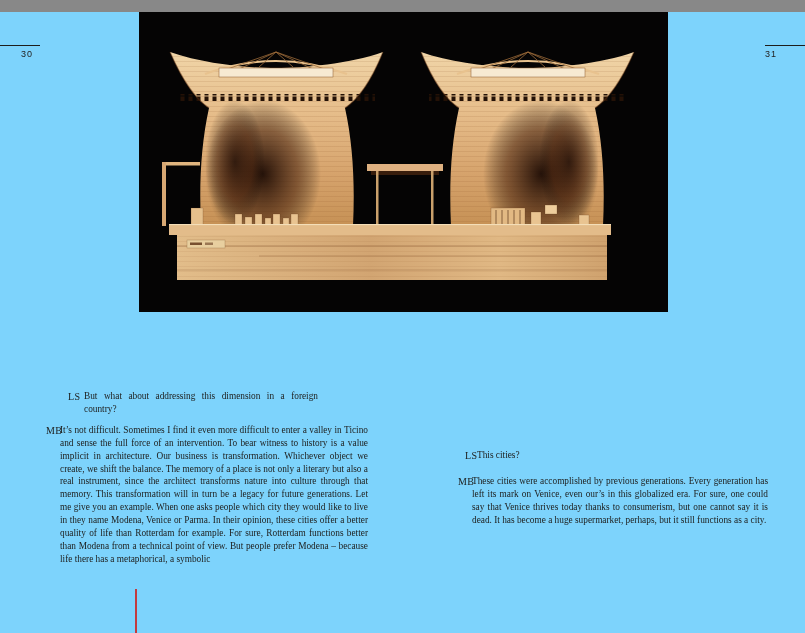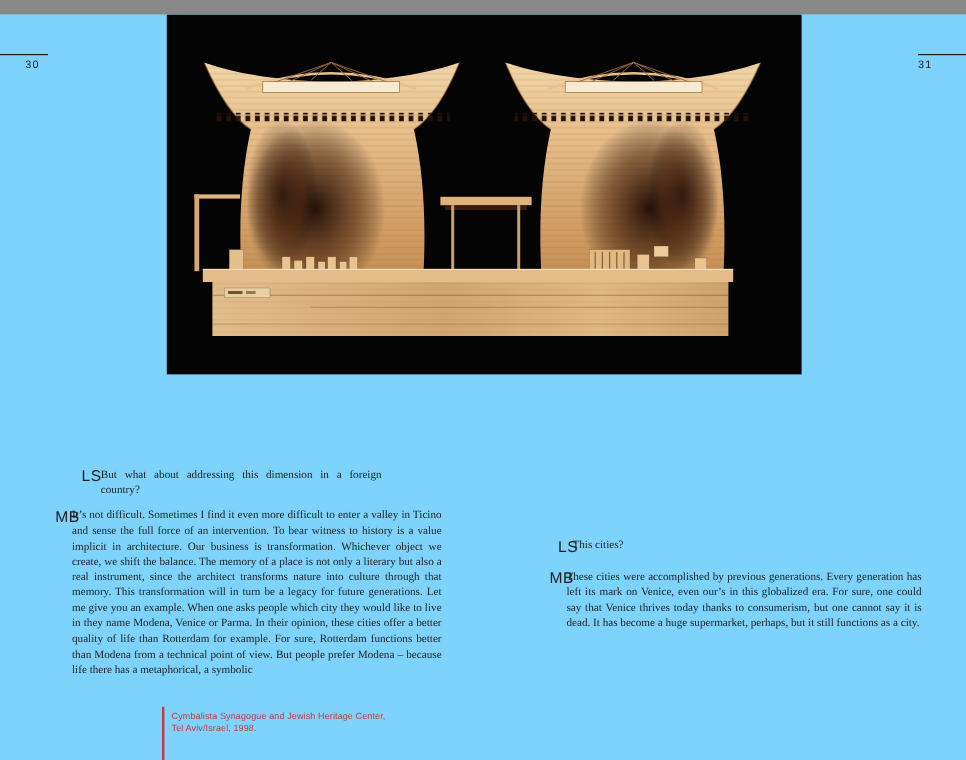--- a/index.html
+++ b/index.html
@@ -26,22 +26,22 @@
   }
   .photo svg{display:block;width:100%;height:100%;}
 
   
   .col{position:absolute;font-size:9.3px;line-height:12.9px;text-align:justify;}
   .col-left{left:46px;top:378px;width:322px;}
   .col-right{left:458px;top:424px;width:310px;}
   .para{position:relative;}
   .para .ptext{text-align:justify;}
   .speaker{
-    position:absolute;top:1px;font-size:13px;letter-spacing:.4px;
-    font-family:Liberation Sans, sans-serif;color:#1d1d1b;
+    position:absolute;top:1px;font-size:10px;letter-spacing:.4px;
+    font-family:Liberation Serif, serif;color:#1d1d1b;
   }
   .para.hang{margin-left:14px;}
   .para.hang .speaker{left:-14px;}
   .para.ls-left{margin-left:38px;margin-right:50px;}
   .para.ls-left .speaker{left:-16px;}
   .para.ls-right{margin-left:19px;}
   .para.ls-right .speaker{left:-12px;}
   .gap-sm{margin-top:8px;}
   .gap-md{margin-top:13px;}
 
@@ -200,18 +200,14 @@
       <span class="speaker">LS</span>
       <div class="ptext">This cities?</div>
     </div>
     <div class="para hang gap-md">
       <span class="speaker">MB</span>
       <div class="ptext">These cities were accomplished by previous generations. Every generation has left its mark on Venice, even our’s in this globalized era. For sure, one could say that Venice thrives today thanks to consumerism, but one cannot say it is dead. It has become a huge supermarket, perhaps, but it still functions as a city.</div>
     </div>
   </div>
 
   <div class="caption-rule"></div>
-  <div class="caption">
-    <div>Cymbalista Synagogue and Jewish Heritage Center,</div>
-    <div>Tel Aviv/Israel, 1998.</div>
-  </div>
 
 </div>
 
 </body></html>

